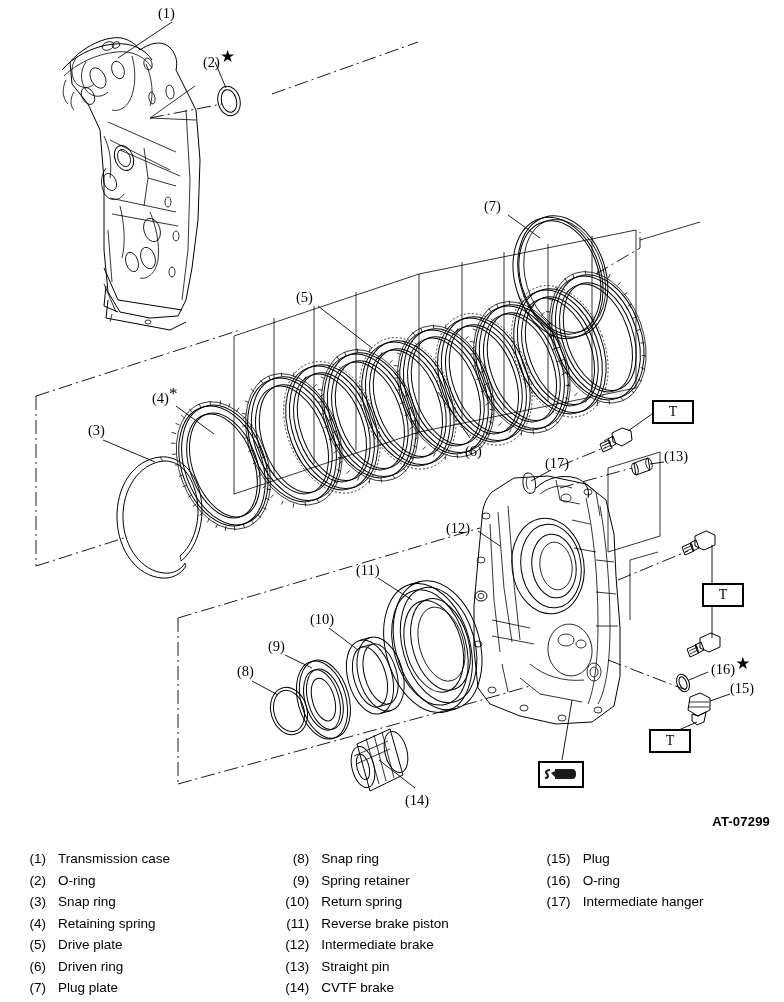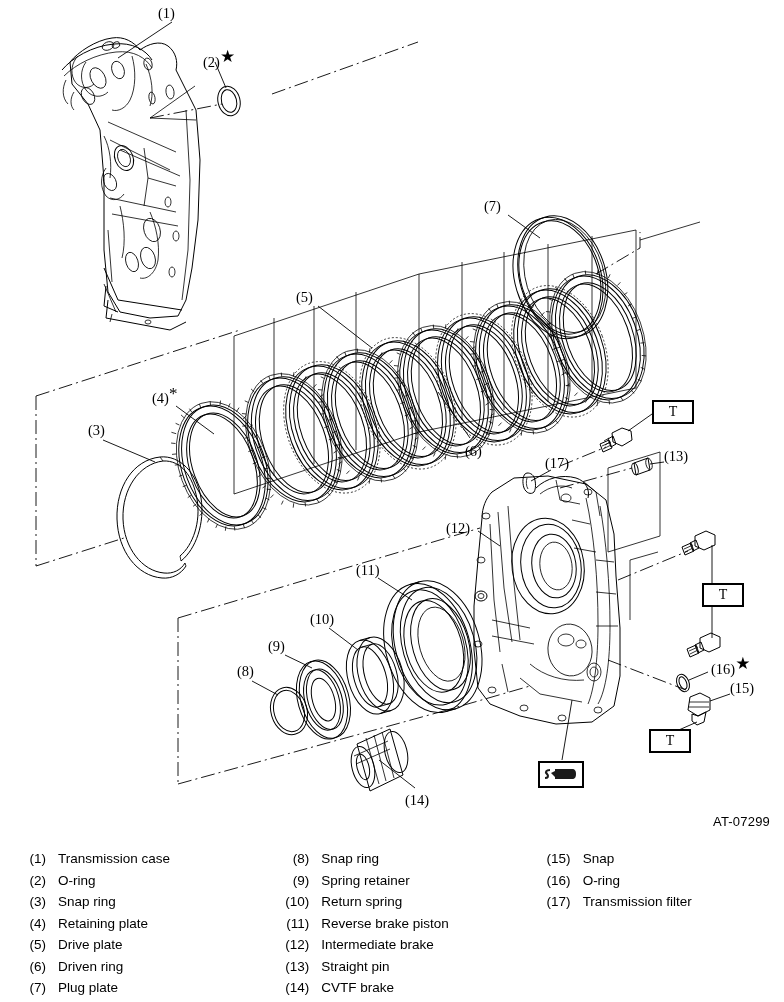--- a/index.html
+++ b/index.html
@@ -72,21 +72,21 @@
     display: flex;
     align-items: center;
     justify-content: center;
   }
   #ref-code {
     position: absolute;
     right: 14px;
     top: 814px;
     font-family: "Liberation Sans", sans-serif;
     font-size: 13px;
-    font-weight: normal;
+    font-weight: bold;
     letter-spacing: 0.2px;
     color: #000;
   }
   #legend {
     position: absolute;
     left: 0;
     top: 848px;
     width: 784px;
     height: 154px;
     display: flex;
@@ -660,21 +660,21 @@
       <div class="legend-row">
         <span class="legend-num">(2)</span>
         <span class="legend-name">O-ring</span>
       </div>
       <div class="legend-row">
         <span class="legend-num">(3)</span>
         <span class="legend-name">Snap ring</span>
       </div>
       <div class="legend-row">
         <span class="legend-num">(4)</span>
-        <span class="legend-name">Retaining plate</span>
+        <span class="legend-name">Retaining spring</span>
       </div>
       <div class="legend-row">
         <span class="legend-num">(5)</span>
         <span class="legend-name">Drive plate</span>
       </div>
       <div class="legend-row">
         <span class="legend-num">(6)</span>
         <span class="legend-name">Driven ring</span>
       </div>
       <div class="legend-row">
@@ -710,27 +710,27 @@
       </div>
       <div class="legend-row">
         <span class="legend-num">(14)</span>
         <span class="legend-name">CVTF brake</span>
       </div>
     </div>
 
     <div class="legend-col c3">
       <div class="legend-row">
         <span class="legend-num">(15)</span>
-        <span class="legend-name">Snap</span>
+        <span class="legend-name">Plug</span>
       </div>
       <div class="legend-row">
         <span class="legend-num">(16)</span>
         <span class="legend-name">O-ring</span>
       </div>
       <div class="legend-row">
         <span class="legend-num">(17)</span>
-        <span class="legend-name">Transmission filter</span>
+        <span class="legend-name">Intermediate hanger</span>
       </div>
     </div>
 
   </div>
 
 </div>
 
 </body></html>

